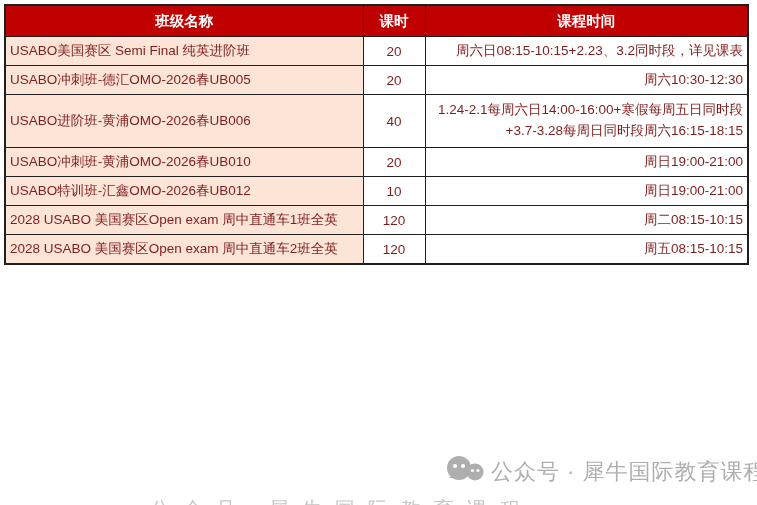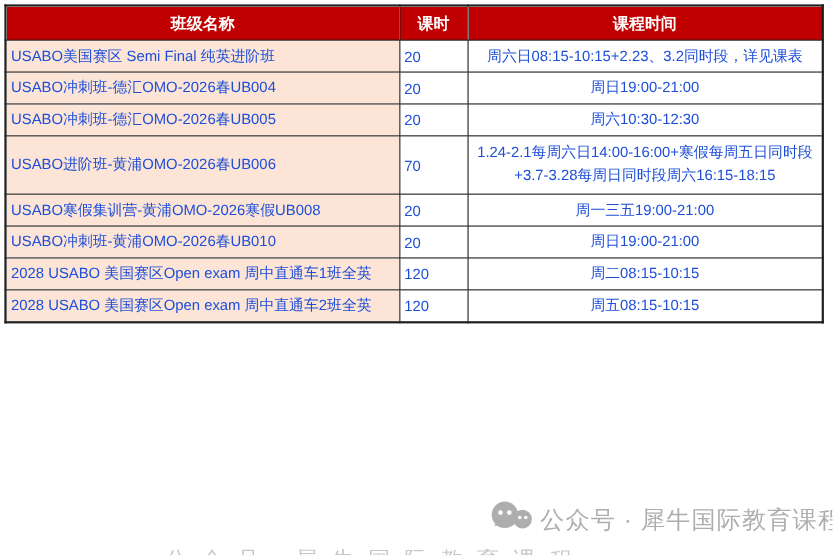--- a/index.html
+++ b/index.html
@@ -14,38 +14,38 @@
     position:absolute;left:4px;top:4px;
     border-collapse:collapse;
     table-layout:fixed;
     border:2px solid #1f1f1f;
   }
   .schedule th,.schedule td{
     border:1px solid #1f1f1f;
     padding:0 4px;
     vertical-align:middle;
     font-size:13.5px;
-    color:#1d4ed8;
+    color:#7f1d1d;
     overflow:hidden;
   }
   .schedule thead th{
     background:#C00000;
     color:#ffffff;
     font-weight:bold;
     font-size:14.5px;
     height:30px;
     text-align:center;
     padding:0;
   }
   .col-name{width:358px;}
   .col-hours{width:62px;}
   .col-time{width:323px;}
   .c-name{background:#FCE4D6;text-align:left;}
-  .c-hours{background:#ffffff;}
-  .c-time{background:#ffffff;text-align:center;white-space:pre-line;line-height:1.55;}
+  .c-hours{background:#ffffff;text-align:center;}
+  .c-time{background:#ffffff;text-align:right;white-space:pre-line;line-height:1.55;}
   tr.rs td{height:28px;}
   tr.rt td{height:52px;}
   
   .watermark{
     position:absolute;left:446px;top:455px;
     display:flex;align-items:center;gap:7px;
     color:#8f8f8f;opacity:0.72;
     pointer-events:none;
   }
   .watermark .wm-text{
@@ -78,42 +78,37 @@
         <th>课程时间</th>
       </tr>
     </thead>
     <tbody>
       <tr class="rs">
         <td class="c-name">USABO美国赛区 Semi Final 纯英进阶班</td>
         <td class="c-hours">20</td>
         <td class="c-time">周六日08:15-10:15+2.23、3.2同时段，详见课表</td>
       </tr>
       <tr class="rs">
-        <td class="c-name">USABO冲刺班-德汇OMO-2026春UB004</td>
-        <td class="c-hours">20</td>
-        <td class="c-time">周日19:00-21:00</td>
-      </tr>
-      <tr class="rs">
         <td class="c-name">USABO冲刺班-德汇OMO-2026春UB005</td>
         <td class="c-hours">20</td>
         <td class="c-time">周六10:30-12:30</td>
       </tr>
       <tr class="rt">
         <td class="c-name">USABO进阶班-黄浦OMO-2026春UB006</td>
-        <td class="c-hours">70</td>
+        <td class="c-hours">40</td>
         <td class="c-time">1.24-2.1每周六日14:00-16:00+寒假每周五日同时段+3.7-3.28每周日同时段周六16:15-18:15</td>
-      </tr>
-      <tr class="rs">
-        <td class="c-name">USABO寒假集训营-黄浦OMO-2026寒假UB008</td>
-        <td class="c-hours">20</td>
-        <td class="c-time">周一三五19:00-21:00</td>
       </tr>
       <tr class="rs">
         <td class="c-name">USABO冲刺班-黄浦OMO-2026春UB010</td>
         <td class="c-hours">20</td>
+        <td class="c-time">周日19:00-21:00</td>
+      </tr>
+      <tr class="rs">
+        <td class="c-name">USABO特训班-汇鑫OMO-2026春UB012</td>
+        <td class="c-hours">10</td>
         <td class="c-time">周日19:00-21:00</td>
       </tr>
       <tr class="rs">
         <td class="c-name">2028 USABO 美国赛区Open exam 周中直通车1班全英</td>
         <td class="c-hours">120</td>
         <td class="c-time">周二08:15-10:15</td>
       </tr>
       <tr class="rs">
         <td class="c-name">2028 USABO 美国赛区Open exam 周中直通车2班全英</td>
         <td class="c-hours">120</td>

